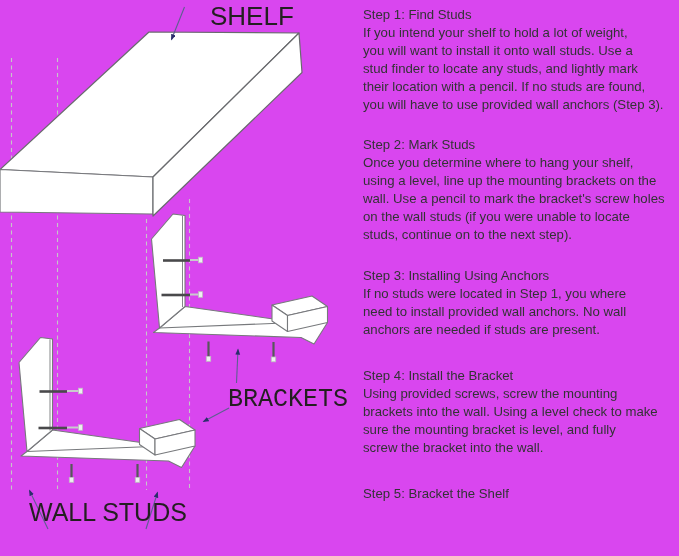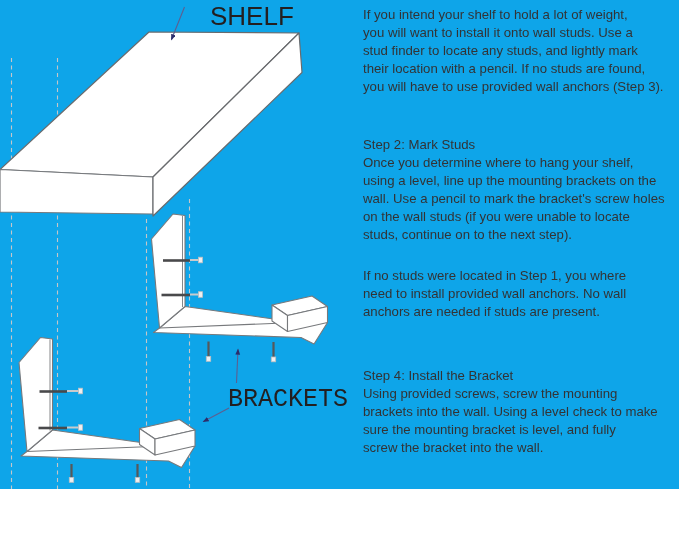--- a/index.html
+++ b/index.html
@@ -1,17 +1,17 @@
 <!DOCTYPE html>
 <html><head>
 <meta charset="utf-8">
 <style>
   html,body{margin:0;padding:0;background:#ffffff;}
   #stage{
-    position:relative;width:679px;height:489px;background:#0ea5e9;overflow:hidden;
+    position:relative;width:679px;height:556px;background:#d946ef;overflow:hidden;
     font-family:"Liberation Sans", sans-serif;
   }
   #diagram{position:absolute;left:0;top:0;}
   .diag-label{
     position:absolute;color:#231f20;font-weight:400;letter-spacing:0px;
     white-space:nowrap;line-height:1;
   }
   #shelf-label{left:210px;top:3px;font-size:26px;}
   #brackets-label{left:228px;top:387px;font-size:25px;font-family:Liberation Mono, monospace;}
   #wallstuds-label{left:29px;top:500px;font-size:25px;}
@@ -124,37 +124,39 @@
     </g>
   </svg>
 
   <div class="diag-label" id="shelf-label">SHELF</div>
   <div class="diag-label" id="brackets-label">BRACKETS</div>
   <div class="diag-label" id="wallstuds-label">WALL STUDS</div>
 
   <div id="steps-col">
 
     <div class="step" id="step-0">
+      <div class="step-title">Step 1: Find Studs</div>
       <div class="step-body">If you intend your shelf to hold a lot of weight,
 you will want to install it onto wall studs. Use a
 stud finder to locate any studs, and lightly mark
 their location with a pencil. If no studs are found,
 you will have to use provided wall anchors (Step 3).</div>
     </div>
 
     <div class="step" id="step-1">
       <div class="step-title">Step 2: Mark Studs</div>
       <div class="step-body">Once you determine where to hang your shelf,
 using a level, line up the mounting brackets on the
 wall. Use a pencil to mark the bracket's screw holes
 on the wall studs (if you were unable to locate
 studs, continue on to the next step).</div>
     </div>
 
     <div class="step" id="step-2">
+      <div class="step-title">Step 3: Installing Using Anchors</div>
       <div class="step-body">If no studs were located in Step 1, you where
 need to install provided wall anchors. No wall
 anchors are needed if studs are present.</div>
     </div>
 
     <div class="step" id="step-3">
       <div class="step-title">Step 4: Install the Bracket</div>
       <div class="step-body">Using provided screws, screw the mounting
 brackets into the wall. Using a level check to make
 sure the mounting bracket is level, and fully

